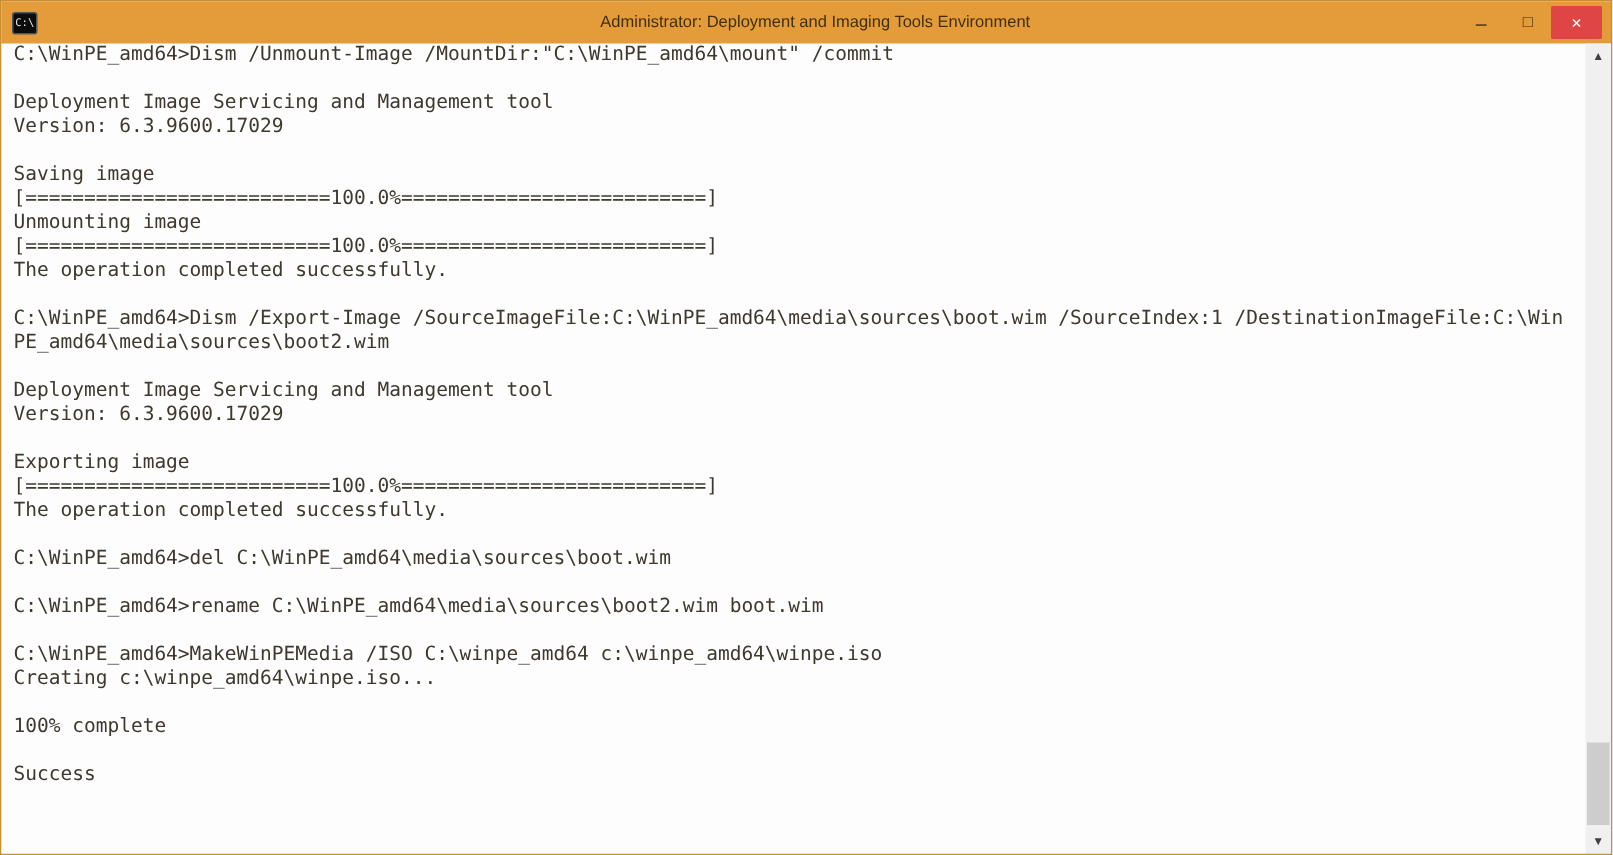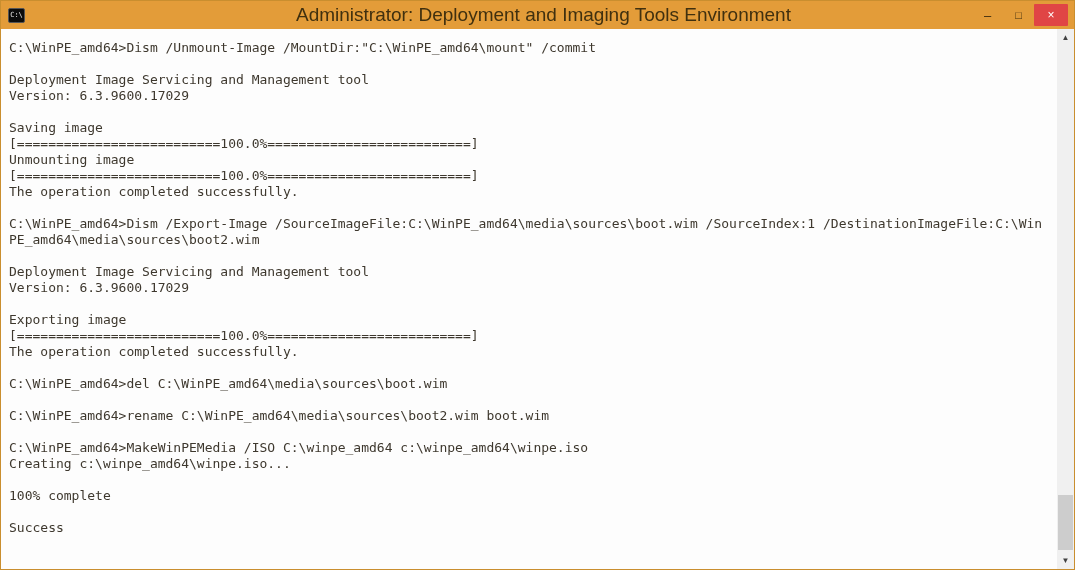--- a/index.html
+++ b/index.html
@@ -21,21 +21,21 @@
     height: 28px;
     background: #e39c39;
     position: relative;
     display: flex;
     align-items: center;
   }
   .titlebar-title {
     position: absolute;
     left: 12px; right: 0;
     text-align: center;
-    font-size: 19px;
+    font-size: 11px;
     color: #40300f;
     pointer-events: none;
     white-space: nowrap;
   }
   .app-icon {
     margin-left: 7px;
     width: 17px;
     height: 15px;
     background: #0c0c0c;
     border: 1px solid #555;
@@ -80,21 +80,21 @@
     min-height: 0;
   }
   .console {
     flex: 1;
     margin: 0;
     background: #fdfdfd;
     color: #3e382e;
     font-family: "DejaVu Sans Mono", "Liberation Mono", monospace;
     font-size: 13px;
     line-height: 16px;
-    padding: 11px 14px 10px 8px;
+    padding: 0 14px 10px 8px;
     white-space: pre-wrap;
     word-break: break-all;
     overflow: hidden;
   }
 
   
   .scrollbar {
     flex: 0 0 17px;
     background: #f0f0f0;
     position: relative;

